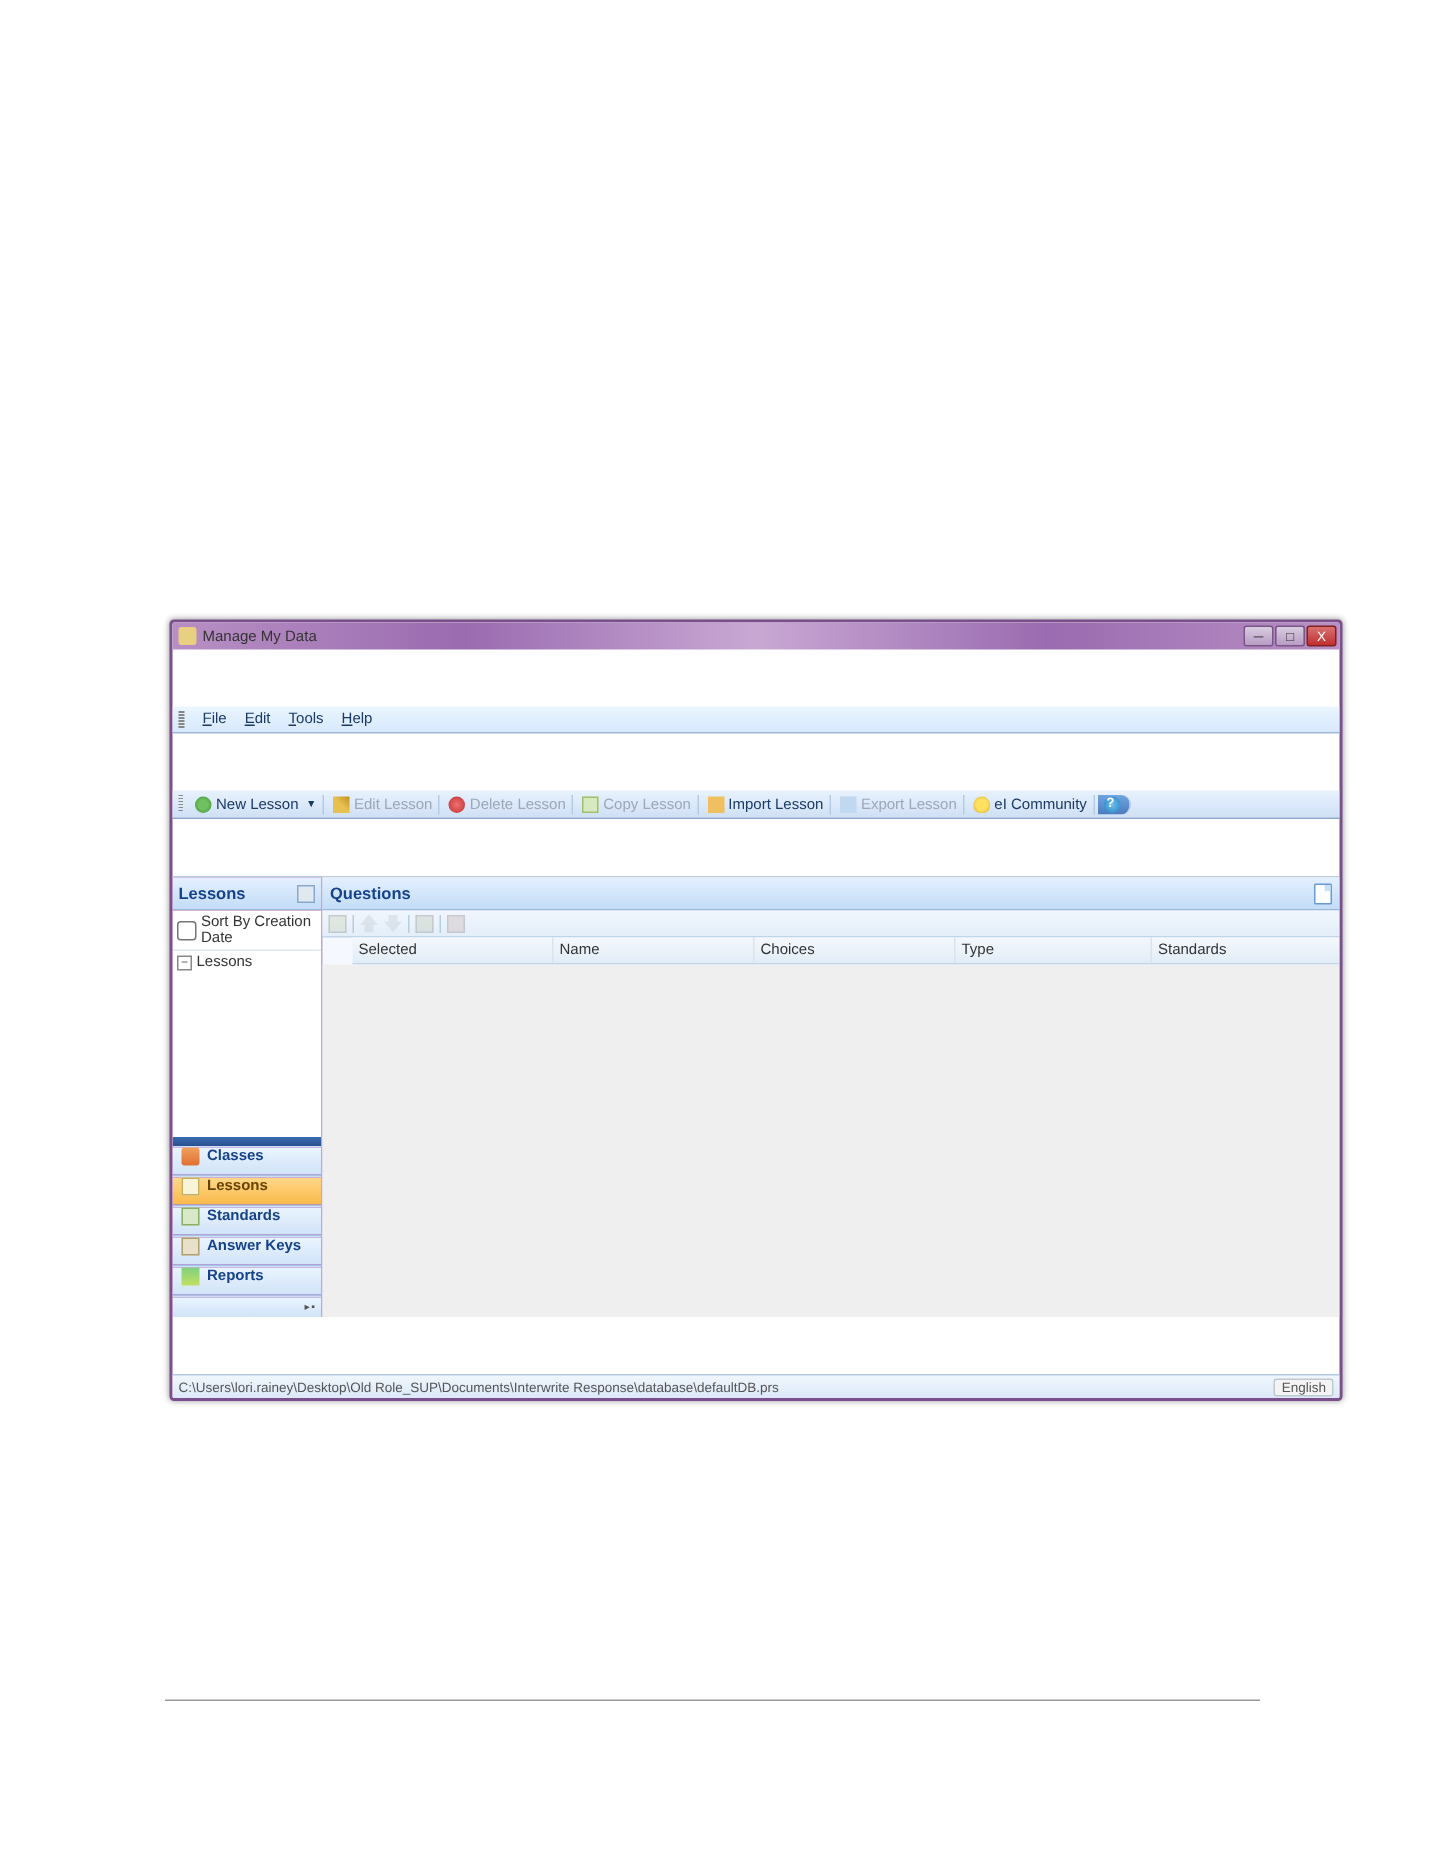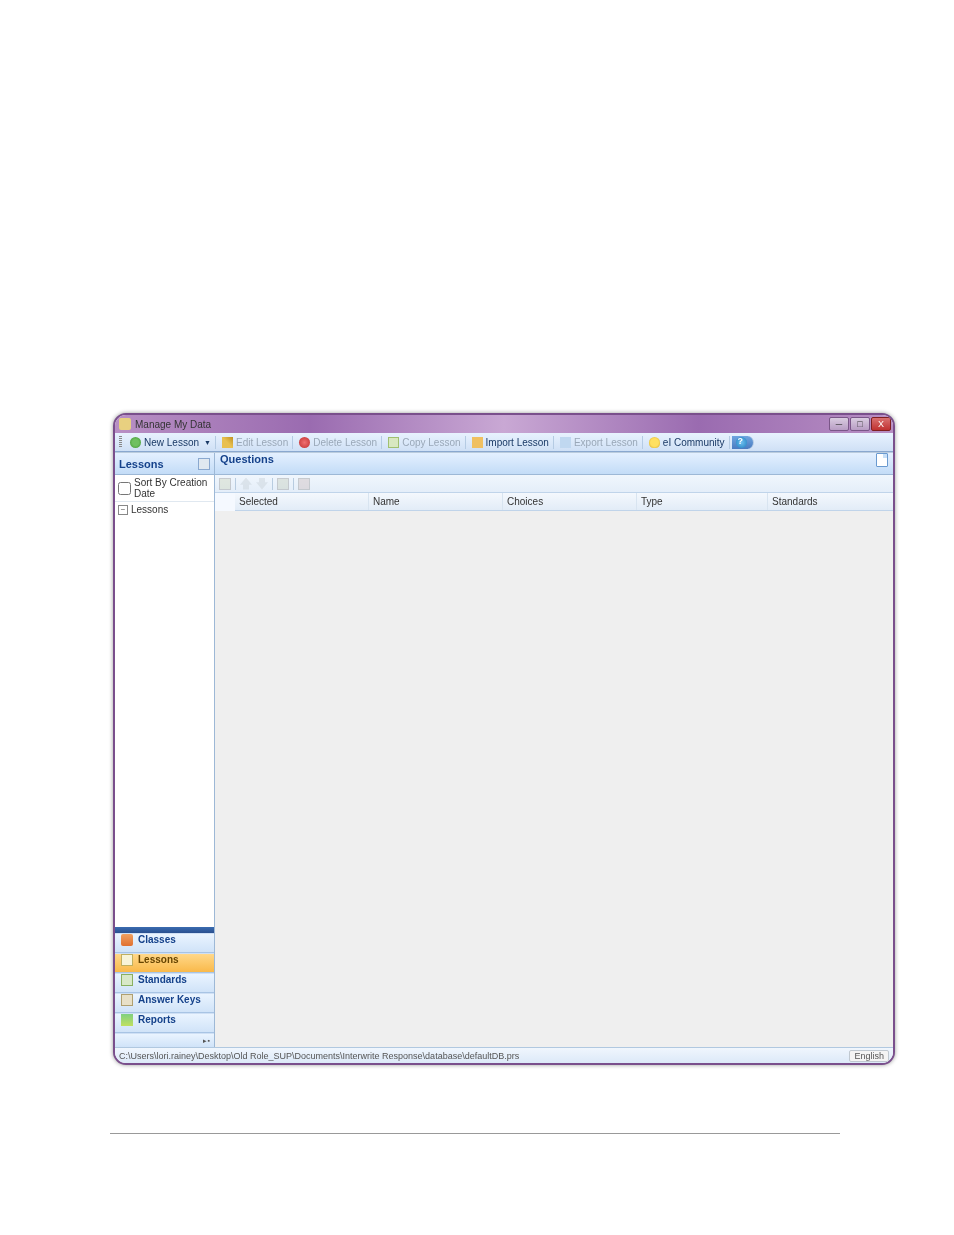--- a/index.html
+++ b/index.html
@@ -3,27 +3,28 @@
 <meta charset="utf-8">
 <style>
   * { box-sizing: border-box; margin: 0; padding: 0; }
   body { background: #fff; font-family: Tahoma, Arial, sans-serif; font-size: 11px; width: 954px; height: 1235px; position: relative; }
   
   .page-hr { position: absolute; left: 110px; top: 1133px; width: 730px; border: none; border-top: 1px solid #999; }
 
   .app-window {
     position: absolute;
     left: 113px; top: 413px;
-    width: 782px; height: 652px;
+    width: 782px; height: 521px;
     background: #fff;
     border: 2px solid #7a4f8c;
-    border-radius: 13px;
+    border-radius: 3px;
     box-shadow: 0 0 4px rgba(0,0,0,0.4);
     display: flex; flex-direction: column;
     overflow: hidden;
+    gap: 38px;
   }
 
   
   .titlebar {
     height: 18px;
     background: linear-gradient(to right, #b88fc4 0%, #9a6bb0 25%, #c9a8d4 50%, #9a6bb0 75%, #b88fc4 100%);
     display: flex; align-items: center; justify-content: space-between;
     padding: 0 2px;
   }
   .titlebar-left { display: flex; align-items: center; gap: 4px; padding-left: 2px;}
@@ -79,21 +80,21 @@
   .navicon.classes{background:linear-gradient(#f0a060,#e07030);border-radius:2px;}
   .navicon.lessons{background:#f8f4d8;border:1px solid #c0b060;}
   .navicon.standards{background:#d8e8c8;border:1px solid #8ab060;}
   .navicon.answerkeys{background:#e8e0c8;border:1px solid #b0a070;}
   .navicon.reports{background:linear-gradient(#80d080,#c0e060);}
   .navfooter{height:14px;background:linear-gradient(#eaf4ff,#d0e3f8);border-top:1px solid #cfe0f5;display:flex;align-items:center;justify-content:flex-end;padding-right:4px;gap:1px;color:#555;}
   .navfooter span{font-size:7px;line-height:4px;}
 
   
   .rightpanel{flex:1;display:flex;flex-direction:column;background:#f5f9ff;}
-  .rp-header{height:22px;background:linear-gradient(#e4f0ff,#c3dcf7);border-bottom:1px solid #9db8d6;display:flex;justify-content:space-between;padding:0 5px;}
+  .rp-header{height:22px;background:linear-gradient(#e4f0ff,#c3dcf7);border-bottom:1px solid #9db8d6;display:flex;align-items:center;justify-content:space-between;padding:0 5px;}
   .rp-title{color:#15428b;font-weight:bold;font-size:11px;}
   .rp-icon{width:12px;height:14px;background:#fff;border:1px solid #6a9ad0;border-radius:1px;position:relative;}
   .rp-icon::after{content:"";position:absolute;top:0;right:0;width:4px;height:4px;background:#c8e0f8;}
   
   .rp-toolbar{height:18px;background:linear-gradient(#f0f6fd,#e4eef9);border-bottom:1px solid #c0d4ea;display:flex;align-items:center;gap:4px;padding-left:4px;}
   .rp-tbtn{width:12px;height:12px;opacity:0.45;}
   .rp-tbtn.form{background:#d0d8c0;border:1px solid #999;}
   .rp-tbtn.up{background:#c8d0d8;clip-path:polygon(50% 0,100% 60%,75% 60%,75% 100%,25% 100%,25% 60%,0 60%);}
   .rp-tbtn.down{background:#c8d0d8;clip-path:polygon(25% 0,75% 0,75% 40%,100% 40%,50% 100%,0 40%,25% 40%);}
   .rp-tbtn.list{background:#c8d0c0;border:1px solid #999;}
@@ -125,20 +126,27 @@
       <span class="titlebar-icon"></span>
       <span class="titlebar-title">Manage My Data</span>
     </div>
     <div class="win-controls">
       <div class="win-btn">─</div>
       <div class="win-btn">□</div>
       <div class="win-btn close">X</div>
     </div>
   </div>
 
+  <div class="menubar">
+    <span class="grip"></span>
+    <span><u>F</u>ile</span>
+    <span><u>E</u>dit</span>
+    <span><u>T</u>ools</span>
+    <span><u>H</u>elp</span>
+  </div>
 
   <div class="toolbar">
     <span class="grip"></span>
     <div class="tbtn">
       <span class="ticon new"></span>
       <span>New Lesson</span>
       <span class="dropdown-arrow">▼</span>
     </div>
     <div class="tbtn disabled">
       <span class="ticon pencil"></span>

